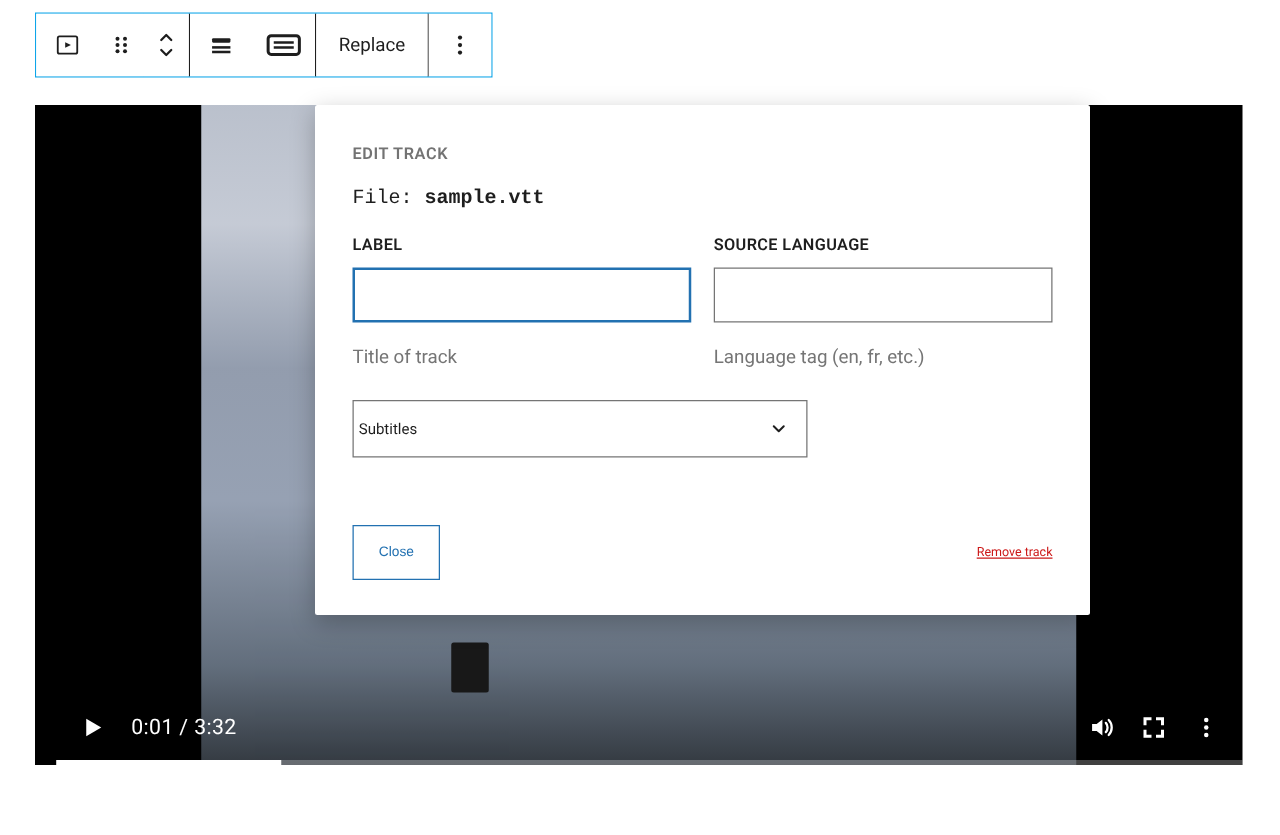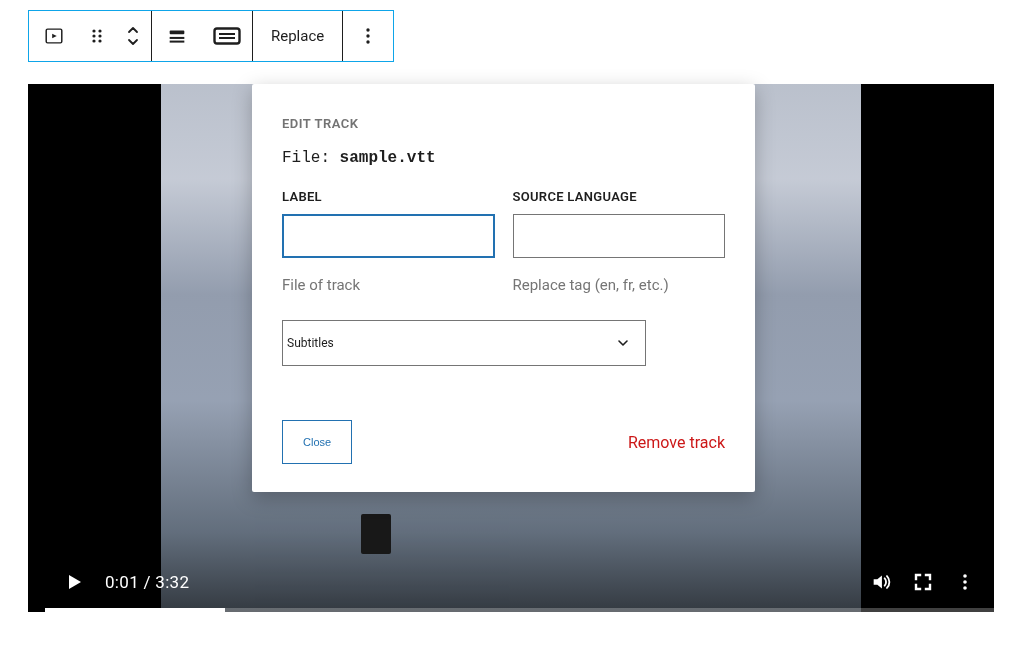--- a/index.html
+++ b/index.html
@@ -99,21 +99,21 @@
     background: rgba(255,255,255,.25);
   }
   .progress .fill {
     height: 100%; width: 19%; background: #fff;
   }
 
   
   .popover {
     position: absolute;
     top: 0; left: 224px;
-    width: 503px;
+    width: 620px;
     background: #fff;
     border-radius: 2px;
     box-shadow: 0 6px 20px rgba(0,0,0,0.25);
     padding: 32px 30px 28px 30px;
   }
   .pop-eyebrow {
     text-transform: uppercase;
     letter-spacing: .5px;
     color: #737373;
     font-weight: 600;
@@ -185,21 +185,22 @@
     border: 1px solid #2271b1;
     color: #2271b1;
     background: #fff;
     height: 44px;
     padding: 0 20px;
     font-size: 11px;
     cursor: pointer;
   }
   .link-remove {
     color: #cc1818;
-    font-size: 16px;
+    text-decoration: underline;
+    font-size: 10px;
     cursor: pointer;
   }
 
   
   svg { display: block; }
 </style>
 </head>
 <body>
 
 
@@ -283,26 +284,26 @@
   <div class="popover">
     <div class="pop-eyebrow">EDIT TRACK</div>
     <div class="pop-fileline">
       <span>File: </span><b>sample.vtt</b>
     </div>
 
     <div class="pop-row">
       <div class="pop-col">
         <div class="pop-label">LABEL</div>
         <input class="pop-input focused" type="text" value="" style="">
-        <div class="pop-help">File of track</div>
+        <div class="pop-help">Title of track</div>
       </div>
       <div class="pop-col">
         <div class="pop-label">SOURCE LANGUAGE</div>
         <input class="pop-input" type="text" value="" style="">
-        <div class="pop-help">Replace tag (en, fr, etc.)</div>
+        <div class="pop-help">Language tag (en, fr, etc.)</div>
       </div>
     </div>
 
     <div class="pop-section">
       <div class="pop-select">
         <span>Subtitles</span>
         <span class="chev">
           <svg width="16" height="16" viewBox="0 0 16 16" fill="none" stroke="#1e1e1e" stroke-width="1.6" stroke-linecap="round" stroke-linejoin="round">
             <path d="M4 6 L8 10 L12 6"></path>
           </svg>

